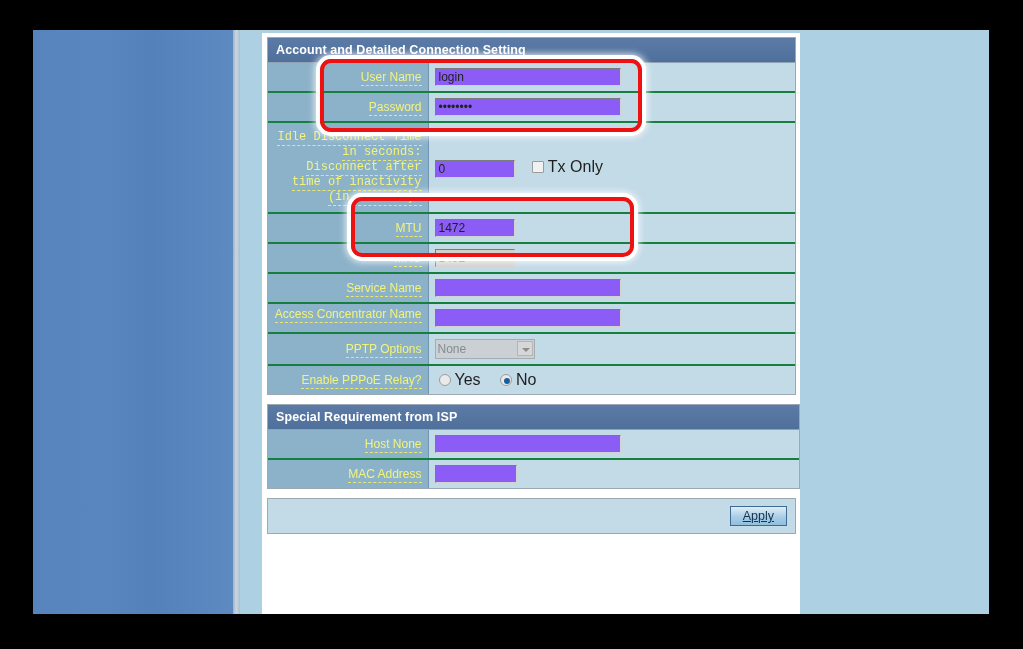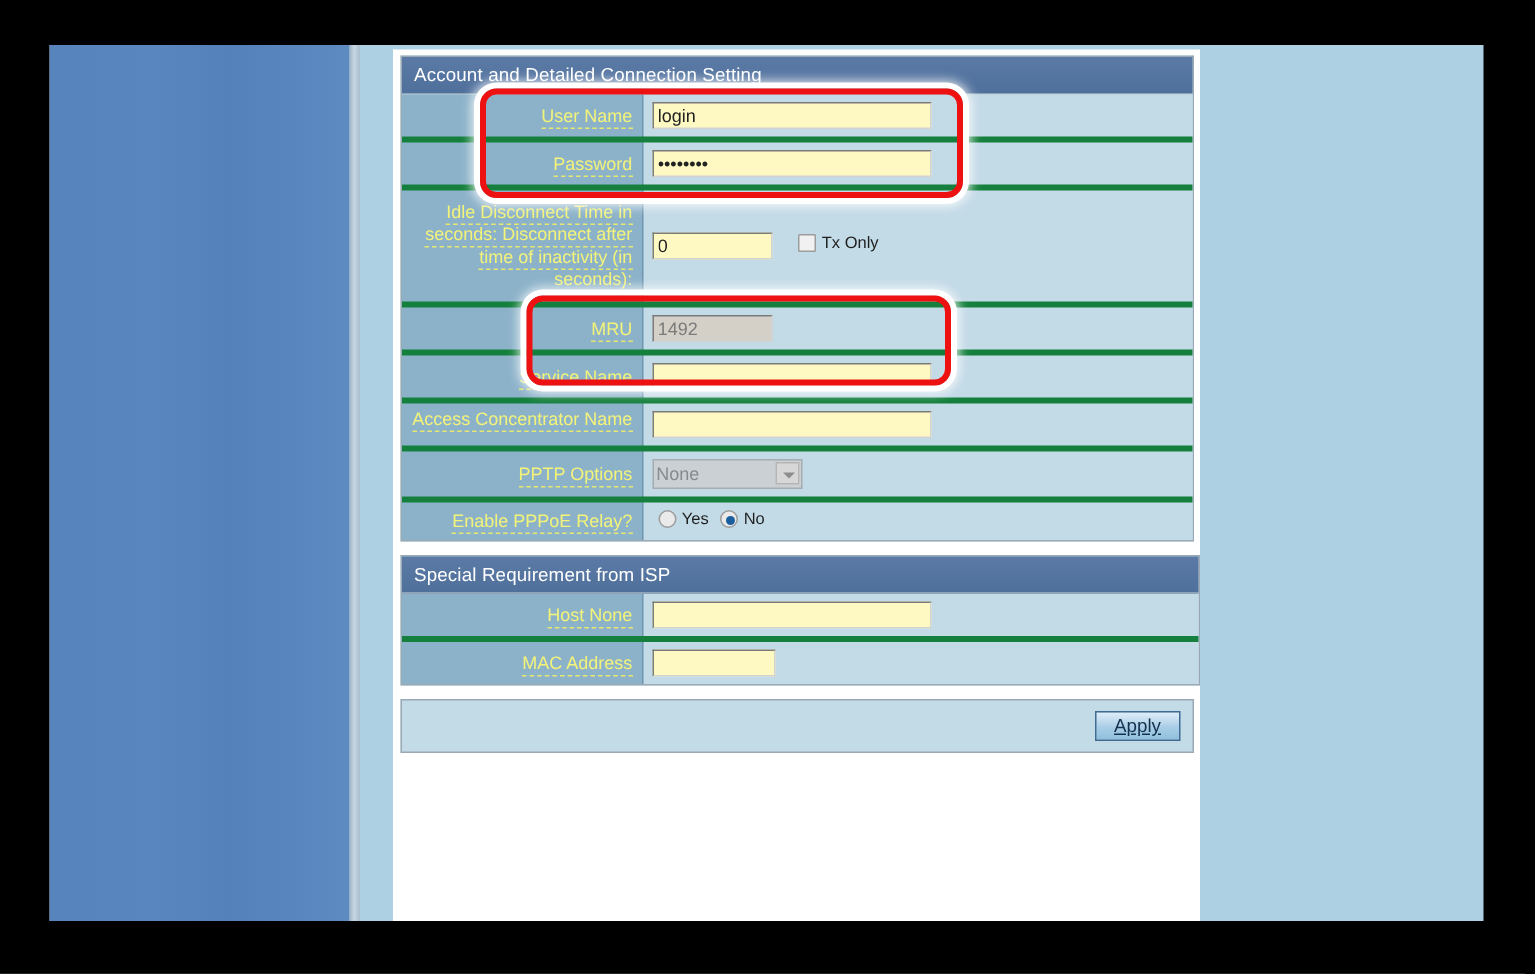--- a/index.html
+++ b/index.html
@@ -58,28 +58,29 @@
   }
 
   
   .section-title {
     background: linear-gradient(to bottom, #5b7ba6 0%, #50709c 100%);
     color: #ffffff;
     font-size: 12.5px;
     padding: 5px 0 5px 8px;
     letter-spacing: 0.1px;
     border-bottom: 1px solid #8fa3b5;
+    font-weight: bold;
   }
 
   table.form {
     border-collapse: collapse;
     width: 100%;
     background: #c3dae7;
   }
-  table.form tr { border-bottom: 4px solid #15803d; }
+  table.form tr { border-bottom: 2px solid #15803d; }
   table.form tr:last-child { border-bottom: none; }
 
   td.label {
     width: 160px;
     background: #8cb2c9;
     color: #f3f37a;
     font-size: 12px;
     text-align: right;
     vertical-align: middle;
     padding: 5px 6px 5px 4px;
@@ -96,21 +97,21 @@
     vertical-align: middle;
     font-size: 12px;
     color: #1a1a1a;
   }
 
   
   input.txt {
     font-family: "Liberation Sans", sans-serif;
     font-size: 12px;
     color: #222;
-    background: #fef9c3;
+    background: #8b5cf6;
     border: 1px solid #7b7b7b;
     border-right-color: #d2d2d2;
     border-bottom-color: #d2d2d2;
     padding: 1px 3px;
     height: 18px;
     outline: none;
   }
   input.w-wide { width: 186px; }
   input.w-mid  { width: 80px; }
   input.w-mac  { width: 82px; }
@@ -141,21 +142,21 @@
     pointer-events: none;
   }
   .selwrap .arrowbox::after {
     content: "";
     position: absolute; left: 4px; top: 6px;
     border-left: 4px solid transparent;
     border-right: 4px solid transparent;
     border-top: 4px solid #8d8d8d;
   }
 
-  .inline-opt { display: inline-flex; align-items: center; font-size: 11px; }
+  .inline-opt { display: inline-flex; align-items: center; margin-right: 12px; font-size: 16px; }
   .inline-opt span { margin-left: 4px; color: #1f1f1f; }
 
   .radio, .checkbox {
     width: 12px; height: 12px;
     display: inline-block;
     position: relative;
     background: #f1f1f1;
     border: 1px solid #9c9c9c;
     flex: none;
   }
@@ -227,32 +228,40 @@
             <tr>
               <td class="label">
                 <span class="lbl">Password</span>
               </td>
               <td class="value">
                 <input class="txt w-wide" type="password" value="password" style="">
               </td>
             </tr>
 
             <tr>
-              <td class="label" style="padding-top:7px;padding-bottom:7px;">
+              <td class="label" style="padding-top:7px;padding-bottom:7px;font-family:Liberation Mono, monospace;">
                 <span class="lbl">Idle Disconnect Time in seconds: Disconnect after time of inactivity (in seconds):</span>
               </td>
               <td class="value">
                 <input class="txt w-mid" type="text" value="0" style="">
                 <label class="inline-opt" style="margin-left:10px;">
                   <span class="checkbox"></span>
                   <span>Tx Only</span>
                 </label>
               </td>
             </tr>
 
+            <tr>
+              <td class="label">
+                <span class="lbl">MTU</span>
+              </td>
+              <td class="value">
+                <input class="txt w-mid" type="text" value="1472" style="">
+              </td>
+            </tr>
 
             <tr>
               <td class="label">
                 <span class="lbl">MRU</span>
               </td>
               <td class="value">
                 <input class="txt w-mid" type="text" disabled="" value="1492" style="">
               </td>
             </tr>
 

